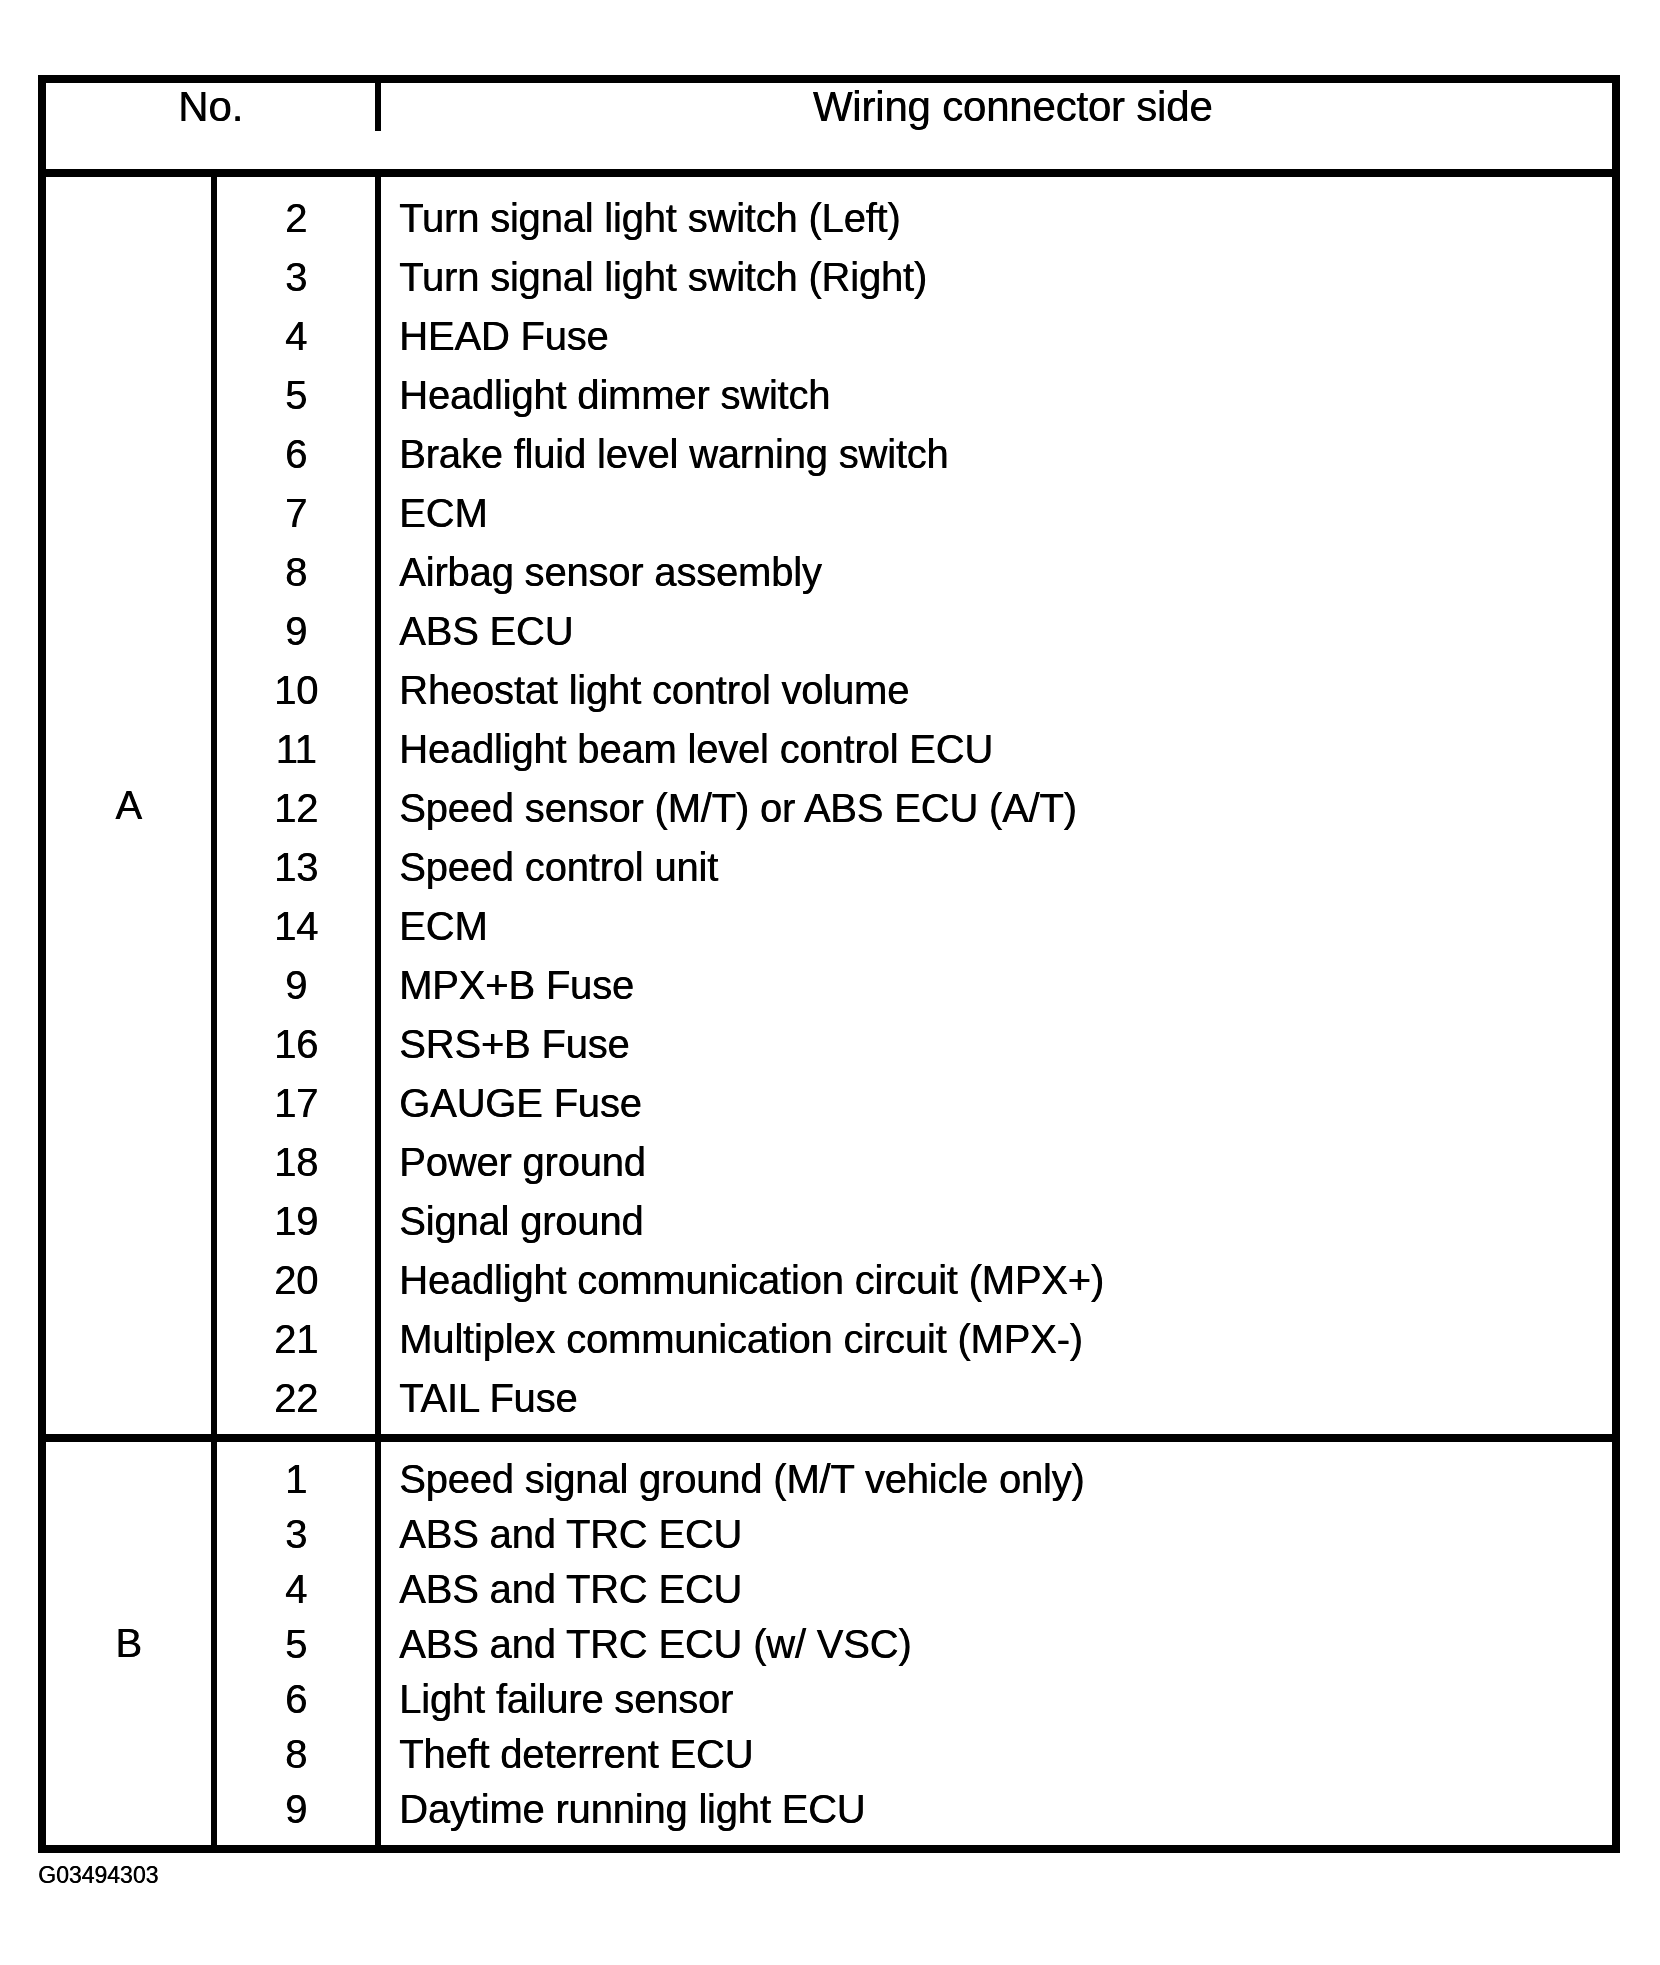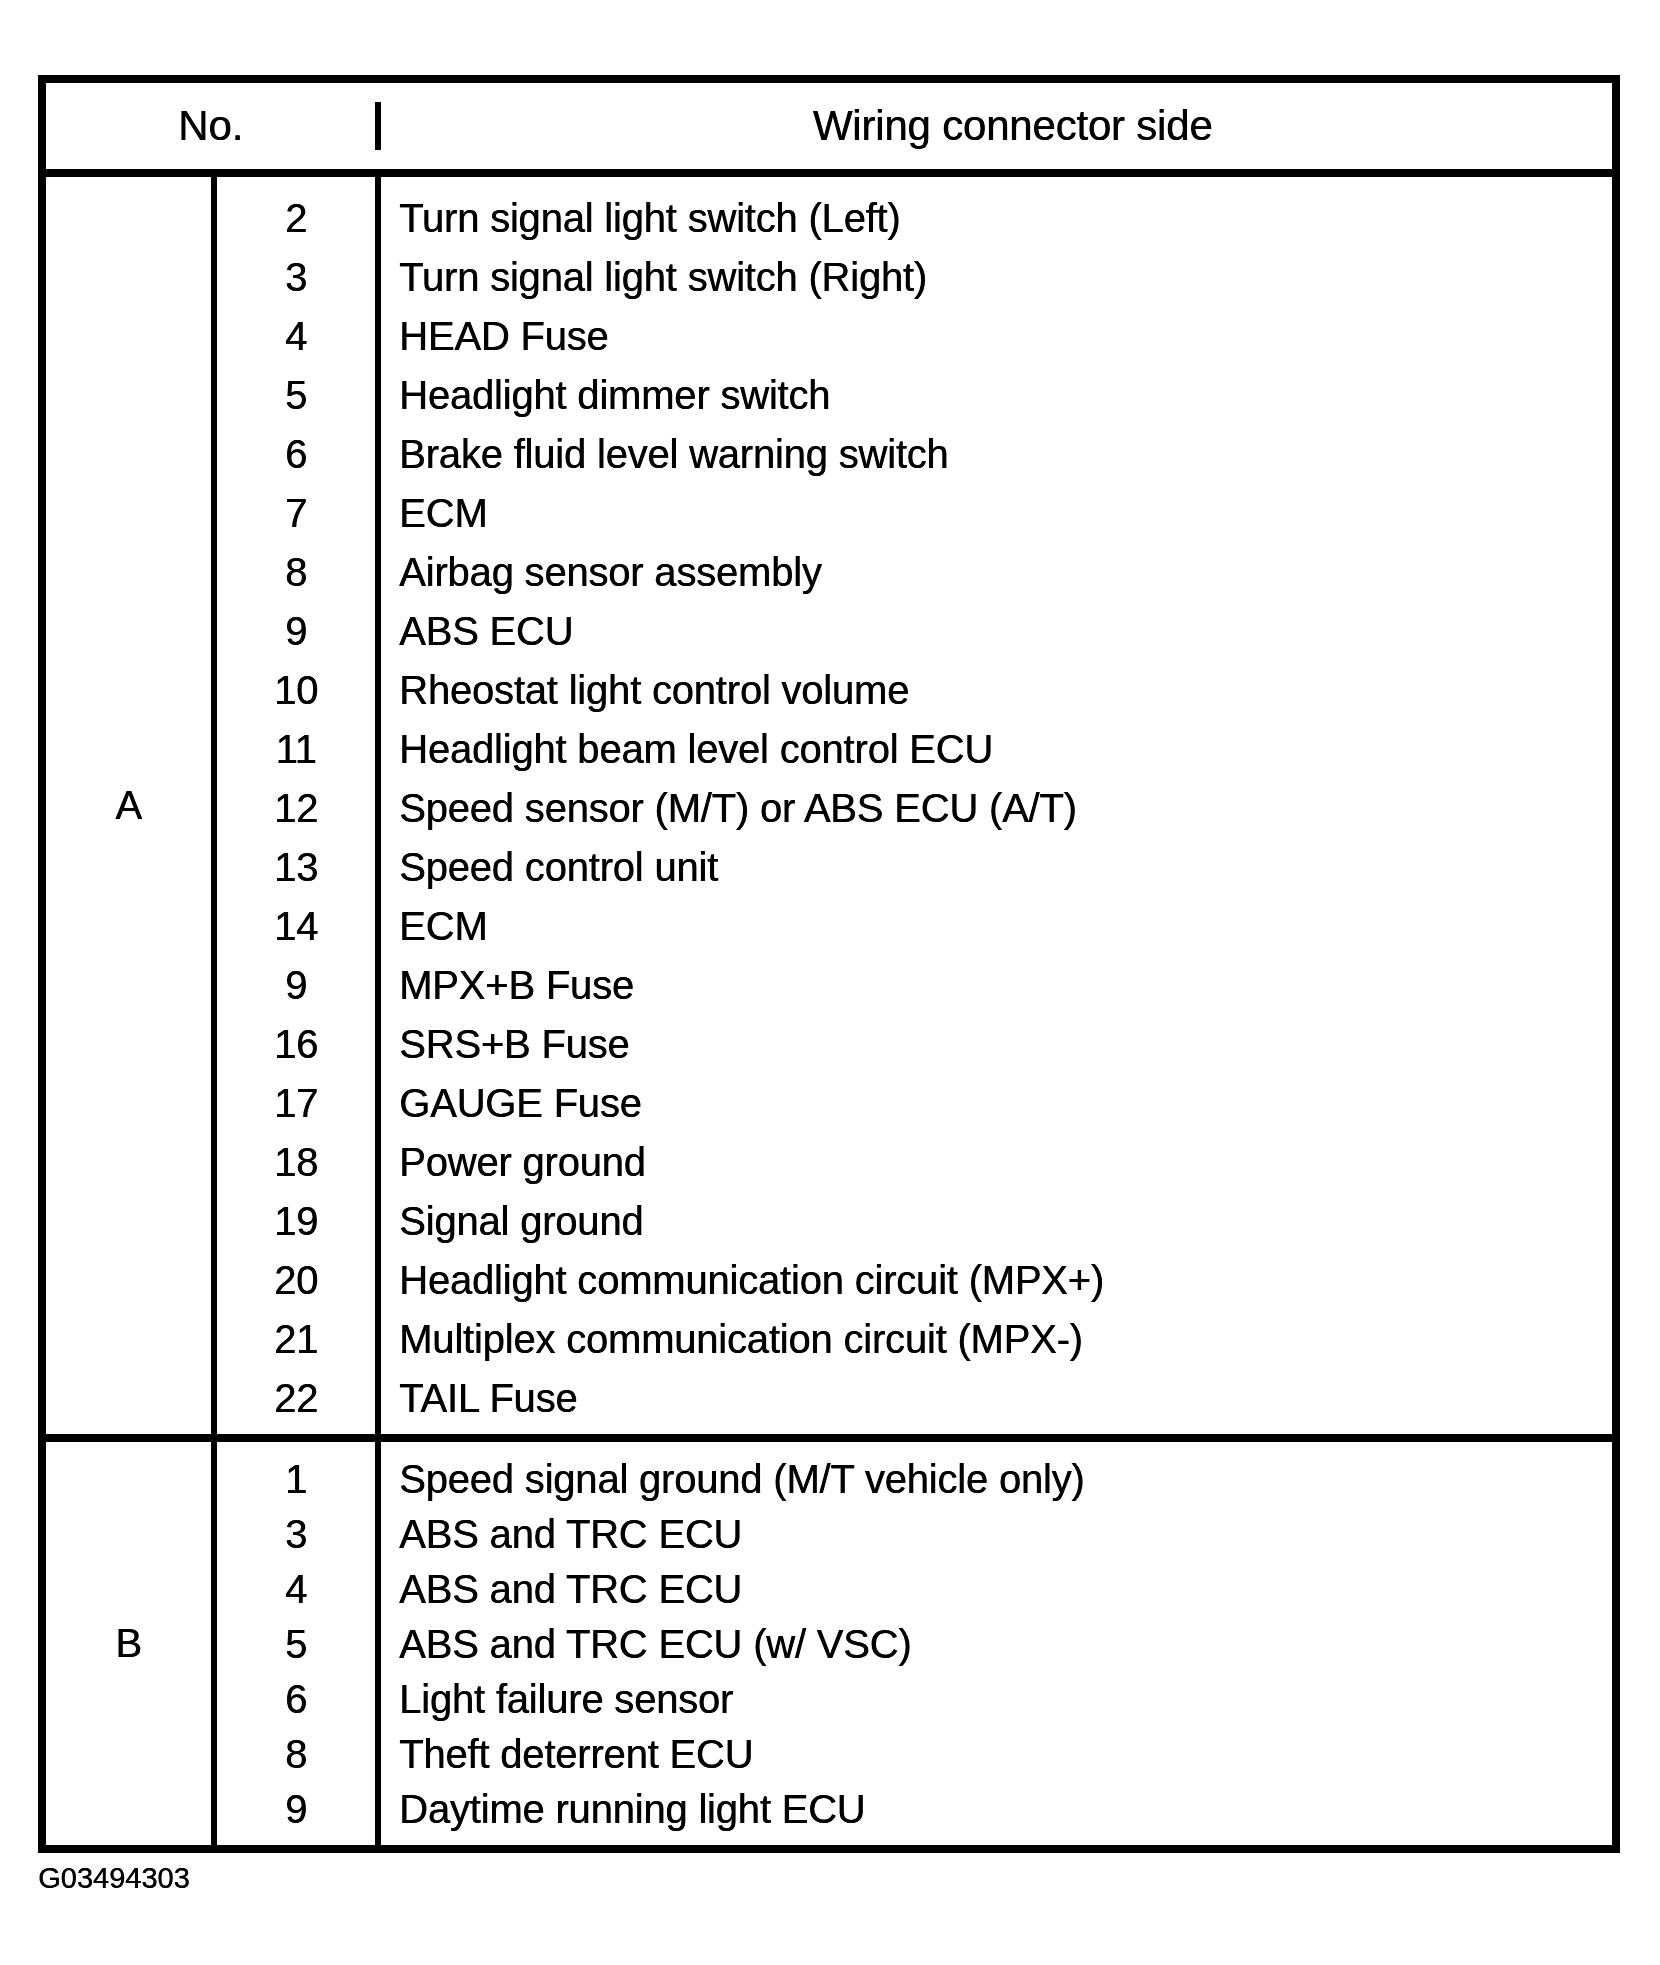--- a/index.html
+++ b/index.html
@@ -26,21 +26,21 @@
     left: 38px;
     top: 75px;
     width: 1582px;
     border: 8px solid #000;
     background: #fff;
   }
 
   
   .thead {
     display: flex;
-    align-items: center;
+    align-items: flex-start;
     height: 86px;
   }
   .h-no {
     width: 329px;
     flex: none;
     display: flex;
     align-items: center;
     justify-content: center;
     font-size: 42px;
   }
@@ -103,21 +103,21 @@
     padding-left: 24px;
     font-size: 40px;
     white-space: nowrap;
   }
 
   
   .figure-code {
     position: absolute;
     left: 38px;
     top: 1862px;
-    font-size: 29px;
+    font-size: 23px;
     letter-spacing: 0;
   }
 </style>
 </head>
 <body>
 
 <div class="page">
 
   <div class="wiring-table">
 

